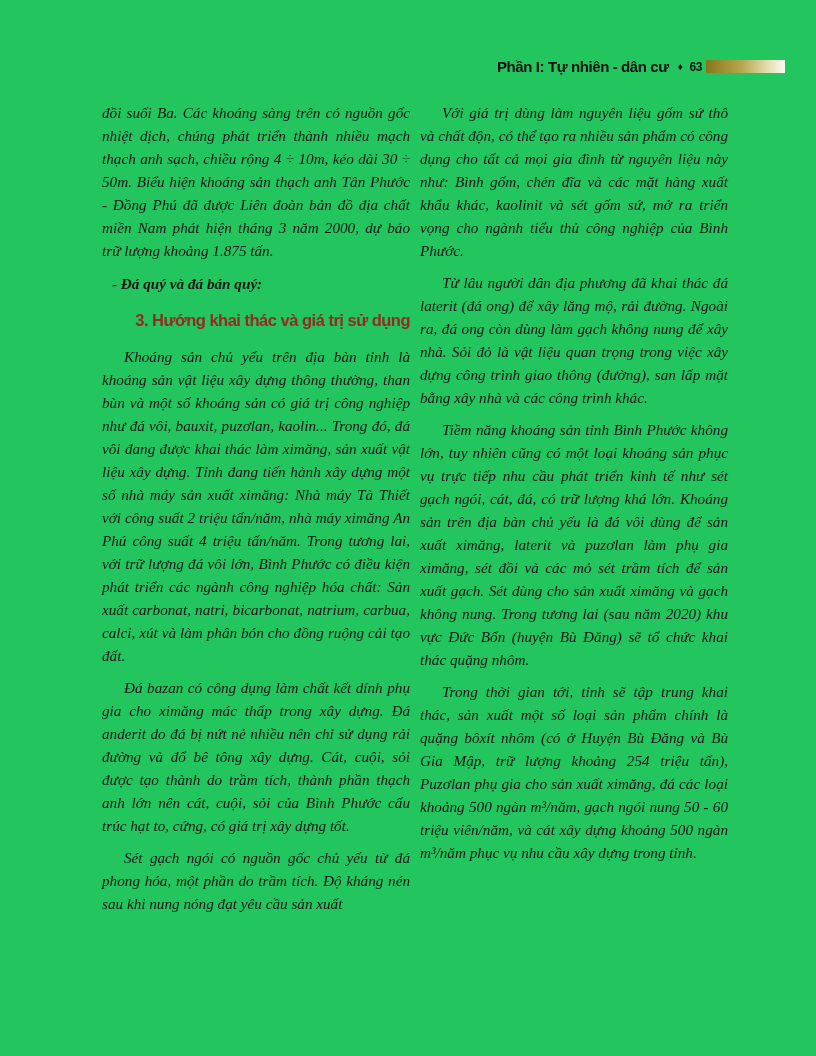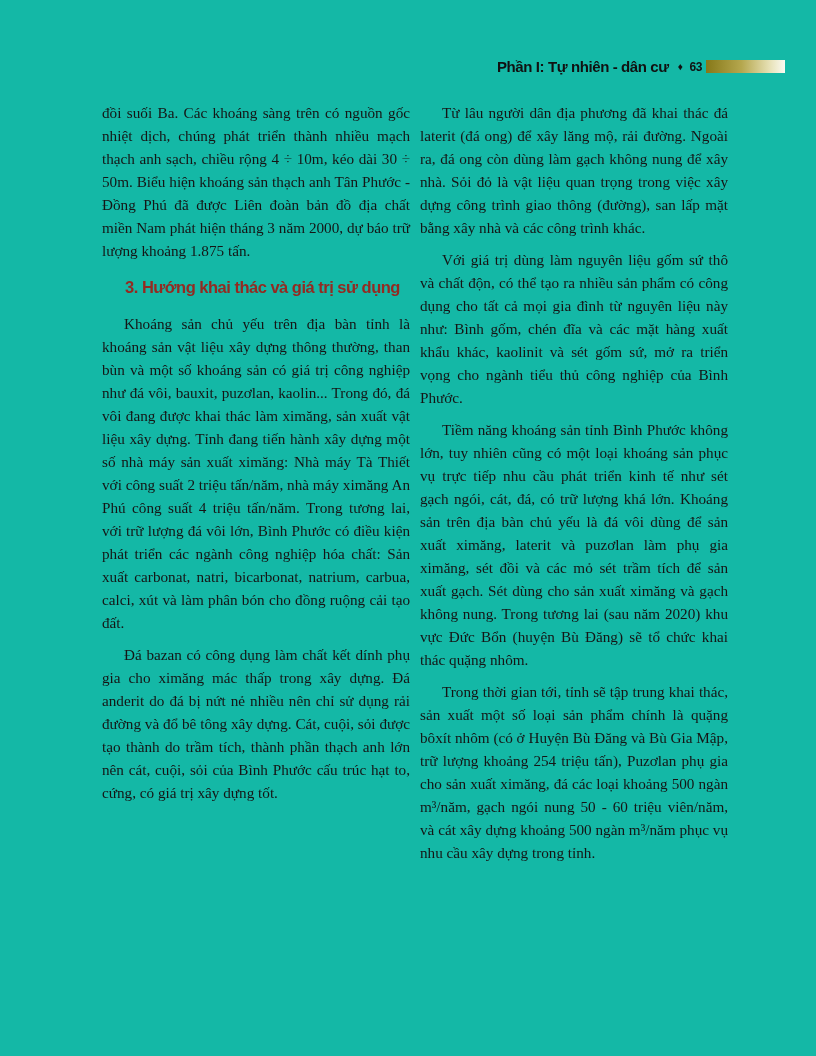--- a/index.html
+++ b/index.html
@@ -1,19 +1,19 @@
 <!DOCTYPE html>
 <html lang="vi"><head>
 <meta charset="utf-8">
 <style>
   html,body{margin:0;padding:0;background:#ffffff;}
   .page{
     position:relative;
     width:816px;height:1056px;
-    background:#14b8a6;
+    background:#22c55e;
     font-family:"Liberation Serif", serif;
     color:#151515;
     overflow:hidden;
   }
   
   .header{
     position:absolute;
     top:58px;right:31px;
     display:flex;align-items:center;
     font-family:"Liberation Sans", sans-serif;
@@ -35,58 +35,60 @@
   .col{
     position:absolute;
     top:101px;
     width:308px;
     text-align:justify;
     font-size:15.2px;
     line-height:23px;
   }
   .col-left{left:102px;}
   .col-right{left:420px;}
-  .col p{margin:0 0 9px 0;}
+  .col p{margin:0 0 9px 0;font-style:italic;}
   .indent{text-indent:22px;}
   .gem-subheading{
     font-style:italic;
     font-weight:bold;
     text-indent:10px;
     margin:10px 0 9px 0 !important;
   }
   .section-heading{
     font-family:"Liberation Sans", sans-serif;
     font-weight:bold;
     font-size:16.5px;
     letter-spacing:-0.5px;
     color:#942a21;
-    text-align:center;
+    text-align:right;
     padding-left:13px;
     margin:14px 0 13px 0;
   }
 </style>
 </head>
 <body>
 
 <div class="page">
 
   <div class="header">
     <span class="header-title">Phần I: Tự nhiên - dân cư</span>
     <span class="header-sep">♦</span>
     <span class="header-page">63</span>
     <span class="header-bar"></span>
   </div>
 
   <div class="col col-left">
     <p>đồi suối Ba. Các khoáng sàng trên có nguồn gốc nhiệt dịch, chúng phát triển thành nhiều mạch thạch anh sạch, chiều rộng 4 ÷ 10m, kéo dài 30 ÷ 50m. Biểu hiện khoáng sản thạch anh Tân Phước - Đồng Phú đã được Liên đoàn bản đồ địa chất miền Nam phát hiện tháng 3 năm 2000, dự báo trữ lượng khoảng 1.875 tấn.</p>
+    <p class="gem-subheading">- Đá quý và đá bán quý:</p>
     <h3 class="section-heading">3. Hướng khai thác và giá trị sử dụng</h3>
     <p class="indent">Khoáng sản chủ yếu trên địa bàn tỉnh là khoáng sản vật liệu xây dựng thông thường, than bùn và một số khoáng sản có giá trị công nghiệp như đá vôi, bauxit, puzơlan, kaolin... Trong đó, đá vôi đang được khai thác làm ximăng, sản xuất vật liệu xây dựng. Tỉnh đang tiến hành xây dựng một số nhà máy sản xuất ximăng: Nhà máy Tà Thiết với công suất 2 triệu tấn/năm, nhà máy ximăng An Phú công suất 4 triệu tấn/năm. Trong tương lai, với trữ lượng đá vôi lớn, Bình Phước có điều kiện phát triển các ngành công nghiệp hóa chất: Sản xuất carbonat, natri, bicarbonat, natrium, carbua, calci, xút và làm phân bón cho đồng ruộng cải tạo đất.</p>
     <p class="indent">Đá bazan có công dụng làm chất kết dính phụ gia cho ximăng mác thấp trong xây dựng. Đá anderit do đá bị nứt nẻ nhiều nên chỉ sử dụng rải đường và đổ bê tông xây dựng. Cát, cuội, sỏi được tạo thành do trầm tích, thành phần thạch anh lớn nên cát, cuội, sỏi của Bình Phước cấu trúc hạt to, cứng, có giá trị xây dựng tốt.</p>
+    <p class="indent">Sét gạch ngói có nguồn gốc chủ yếu từ đá phong hóa, một phần do trầm tích. Độ kháng nén sau khi nung nóng đạt yêu cầu sản xuất</p>
   </div>
 
   <div class="col col-right">
+    <p class="indent">Với giá trị dùng làm nguyên liệu gốm sứ thô và chất độn, có thể tạo ra nhiều sản phẩm có công dụng cho tất cả mọi gia đình từ nguyên liệu này như: Bình gốm, chén đĩa và các mặt hàng xuất khẩu khác, kaolinit và sét gốm sứ, mở ra triển vọng cho ngành tiểu thủ công nghiệp của Bình Phước.</p>
     <p class="indent">Từ lâu người dân địa phương đã khai thác đá laterit (đá ong) để xây lăng mộ, rải đường. Ngoài ra, đá ong còn dùng làm gạch không nung để xây nhà. Sỏi đỏ là vật liệu quan trọng trong việc xây dựng công trình giao thông (đường), san lấp mặt bằng xây nhà và các công trình khác.</p>
-    <p class="indent">Với giá trị dùng làm nguyên liệu gốm sứ thô và chất độn, có thể tạo ra nhiều sản phẩm có công dụng cho tất cả mọi gia đình từ nguyên liệu này như: Bình gốm, chén đĩa và các mặt hàng xuất khẩu khác, kaolinit và sét gốm sứ, mở ra triển vọng cho ngành tiểu thủ công nghiệp của Bình Phước.</p>
     <p class="indent">Tiềm năng khoáng sản tỉnh Bình Phước không lớn, tuy nhiên cũng có một loại khoáng sản phục vụ trực tiếp nhu cầu phát triển kinh tế như sét gạch ngói, cát, đá, có trữ lượng khá lớn. Khoáng sản trên địa bàn chủ yếu là đá vôi dùng để sản xuất ximăng, laterit và puzơlan làm phụ gia ximăng, sét đồi và các mỏ sét trầm tích để sản xuất gạch. Sét dùng cho sản xuất ximăng và gạch không nung. Trong tương lai (sau năm 2020) khu vực Đức Bổn (huyện Bù Đăng) sẽ tổ chức khai thác quặng nhôm.</p>
     <p class="indent">Trong thời gian tới, tỉnh sẽ tập trung khai thác, sản xuất một số loại sản phẩm chính là quặng bôxít nhôm (có ở Huyện Bù Đăng và Bù Gia Mập, trữ lượng khoảng 254 triệu tấn), Puzơlan phụ gia cho sản xuất ximăng, đá các loại khoảng 500 ngàn m³/năm, gạch ngói nung 50 - 60 triệu viên/năm, và cát xây dựng khoảng 500 ngàn m³/năm phục vụ nhu cầu xây dựng trong tỉnh.</p>
   </div>
 
 </div>
 
 </body></html>

